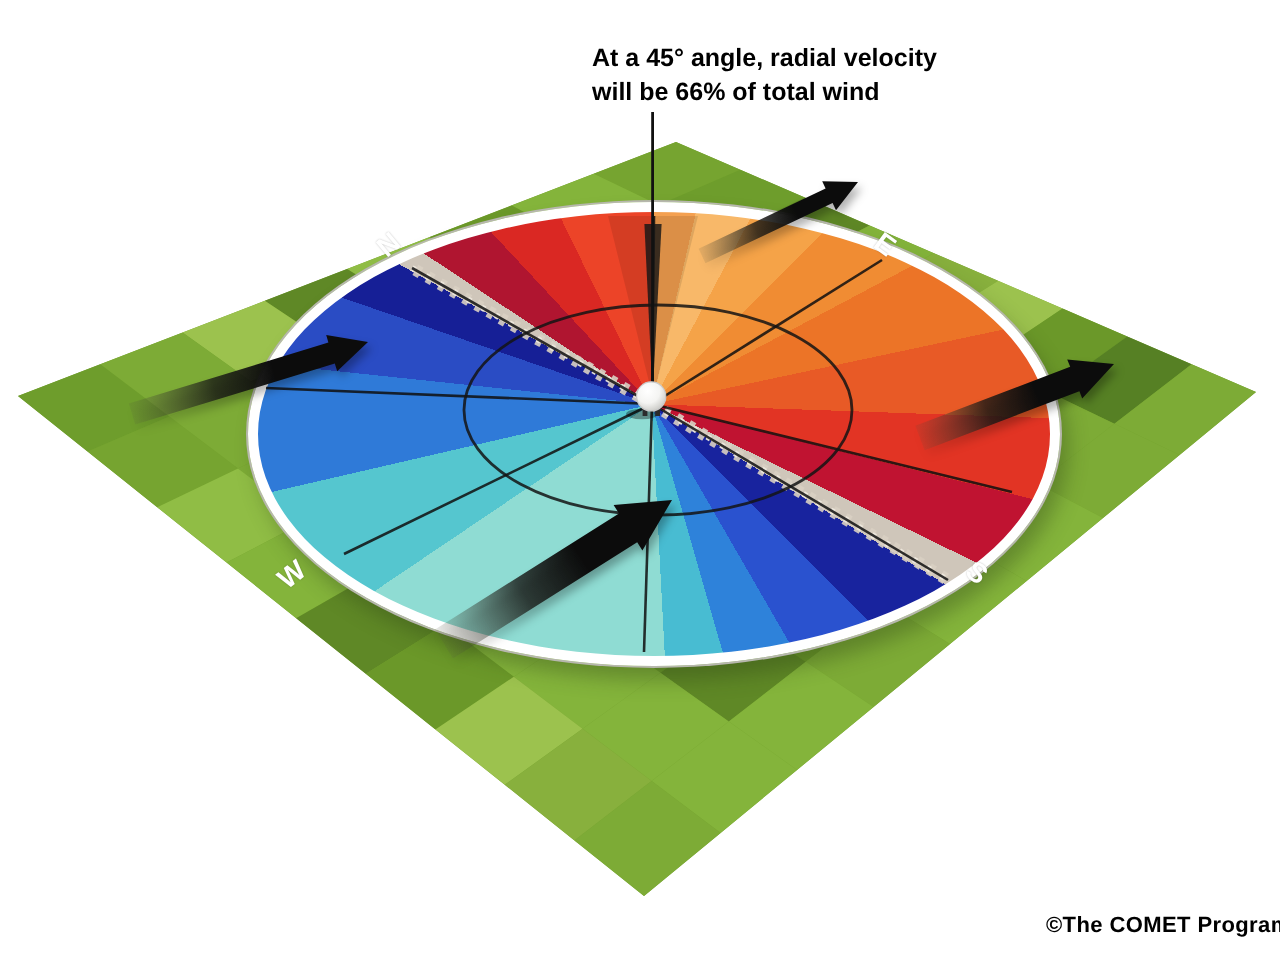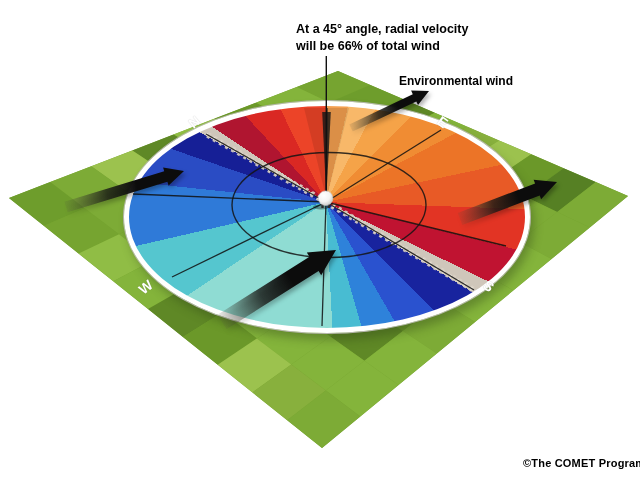--- a/index.html
+++ b/index.html
@@ -169,21 +169,20 @@
       <rect x="327.6" y="201" width="2.4" height="7" fill="#2b2b2b"></rect>
       <circle cx="325.6" cy="198.2" r="7.3" fill="url(#domeG)" stroke="#c9c9c9" stroke-width="0.6"></circle>
     </g>
   </svg>
 
   <div class="lbl" style="left:296px;top:21px;">
     <div>At a 45° angle, radial velocity</div>
     <div>will be 66% of total wind</div>
   </div>
 
-  <div class="lbl" style="left:399px;top:73px;font-size:12px;">Environmental wind</div>
 
   <span class="compass" style="left:189px;top:115px;transform:rotate(-40deg);">N</span>
   <span class="compass" style="left:438px;top:115px;transform:rotate(36deg);">E</span>
   <span class="compass" style="left:484px;top:279px;transform:rotate(38deg);">S</span>
   <span class="compass" style="left:139px;top:280px;transform:rotate(-38deg);">W</span>
 
   <div class="lbl" style="left:523px;top:455px;font-size:11px;letter-spacing:0.2px;">©The COMET Program</div>
 </div>
 
 </body></html>

